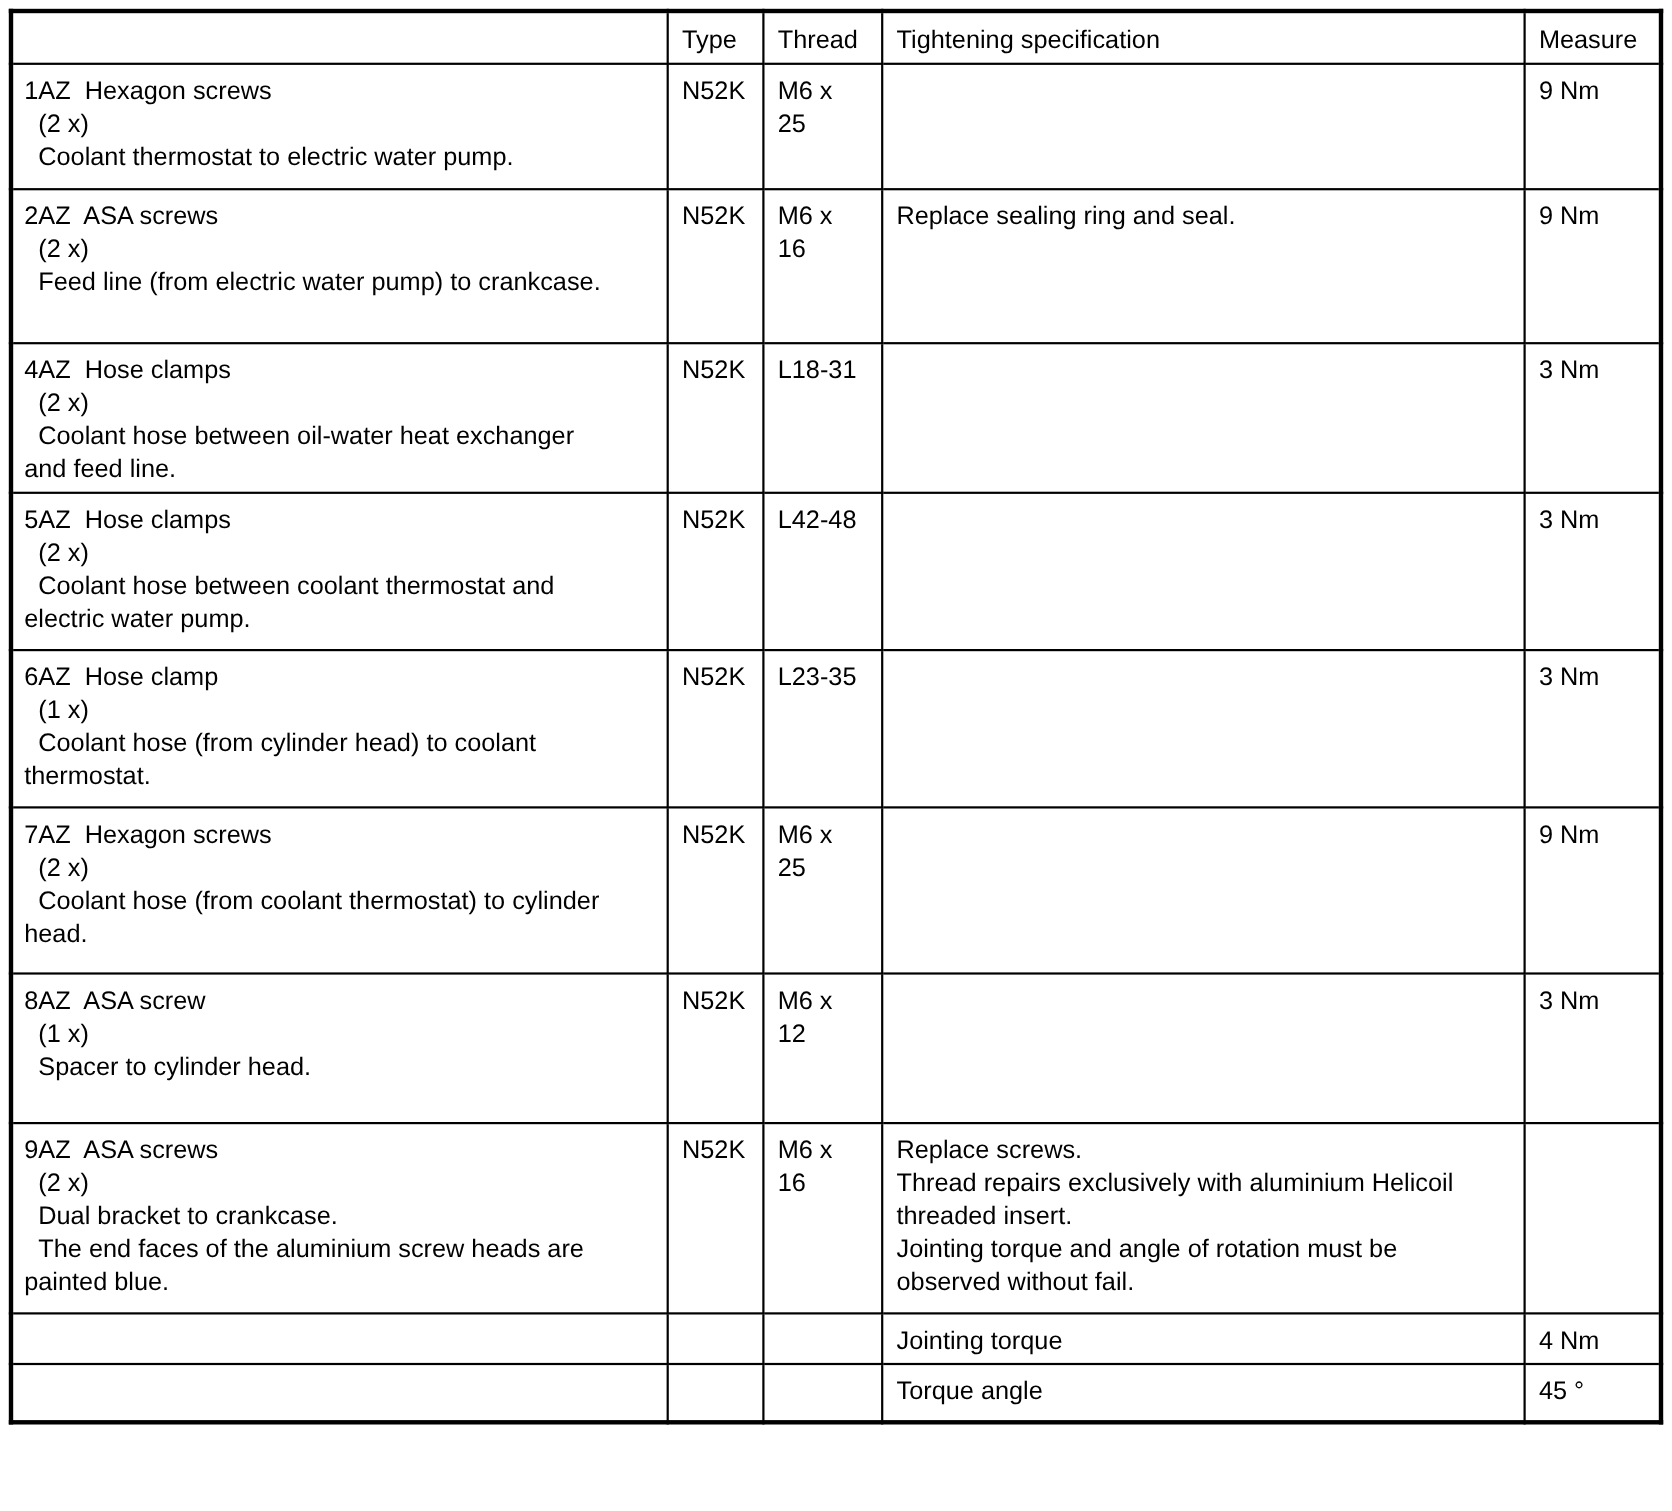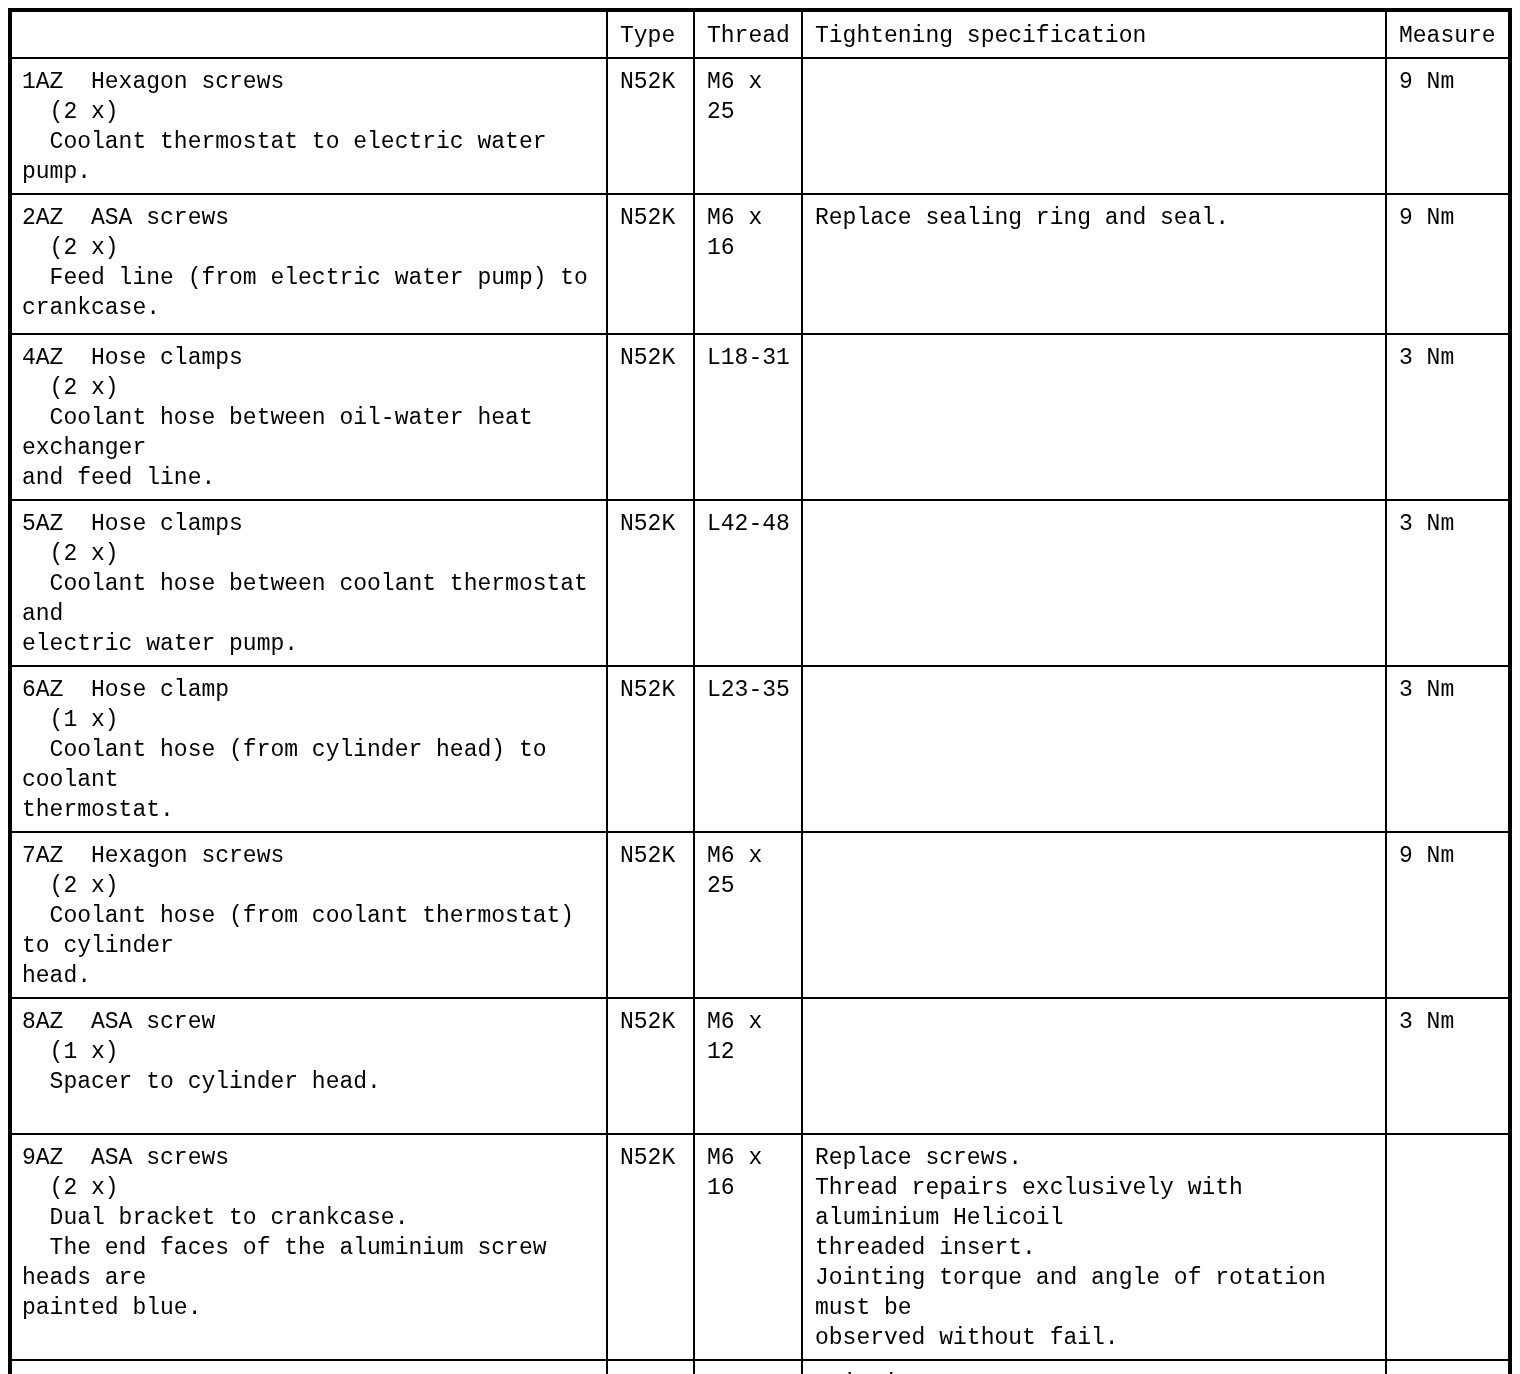--- a/index.html
+++ b/index.html
@@ -2,21 +2,21 @@
 <html><head>
 <meta charset="utf-8">
 <style>
   html, body { margin: 0; padding: 0; background: #ffffff; }
   .page {
     position: relative;
     width: 1520px;
     height: 1374px;
     background: #ffffff;
     color: #000000;
-    font-family: Liberation Mono, monospace;
+    font-family: Liberation Sans, sans-serif;
   }
   table.spec {
     position: absolute;
     left: 8px;
     top: 8px;
     width: 1502px;
     table-layout: fixed;
     border-collapse: collapse;
     border: 4px solid #000000;
   }

